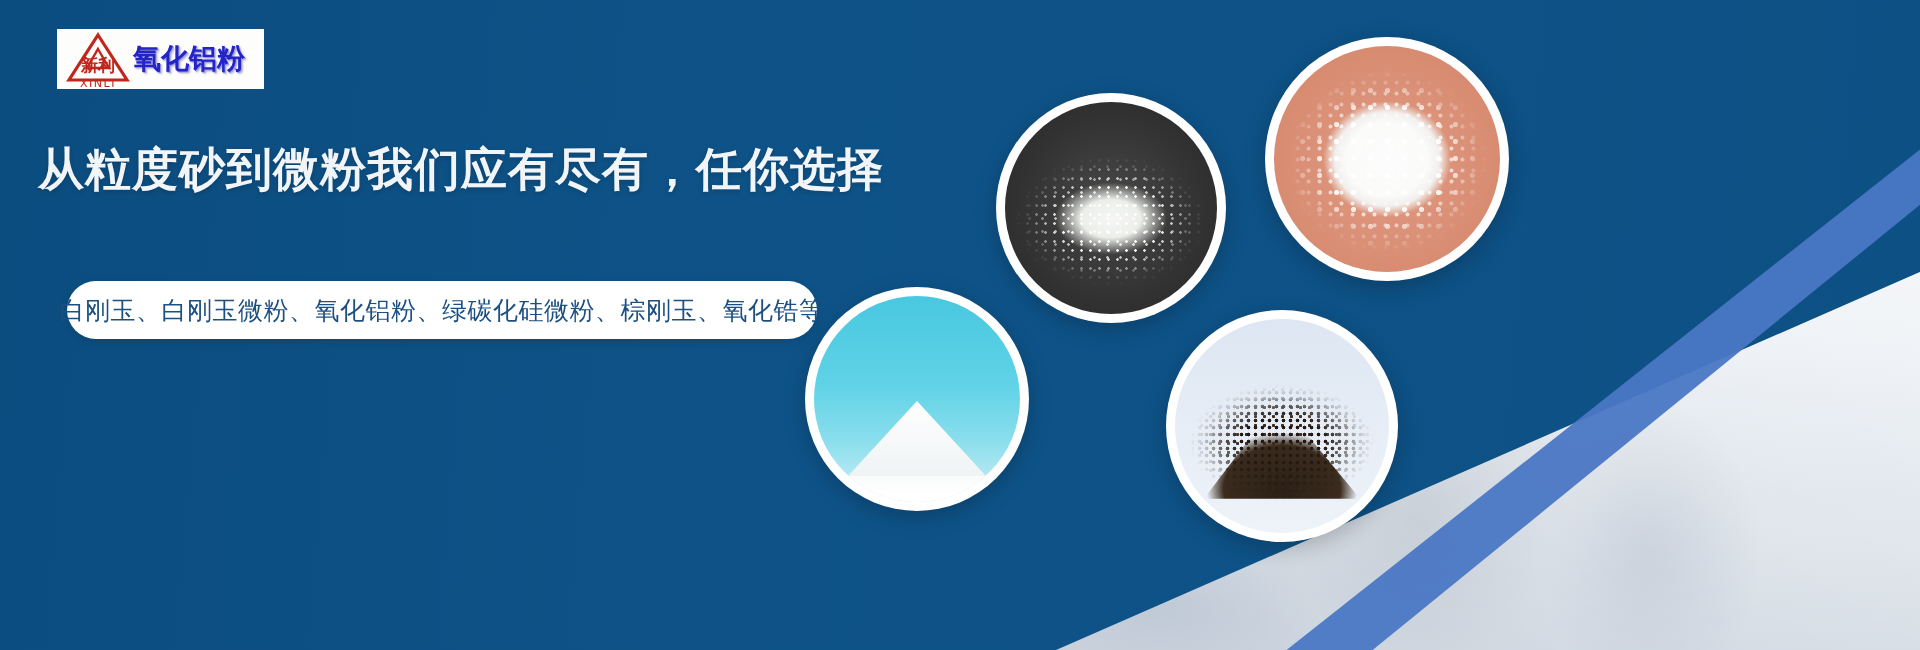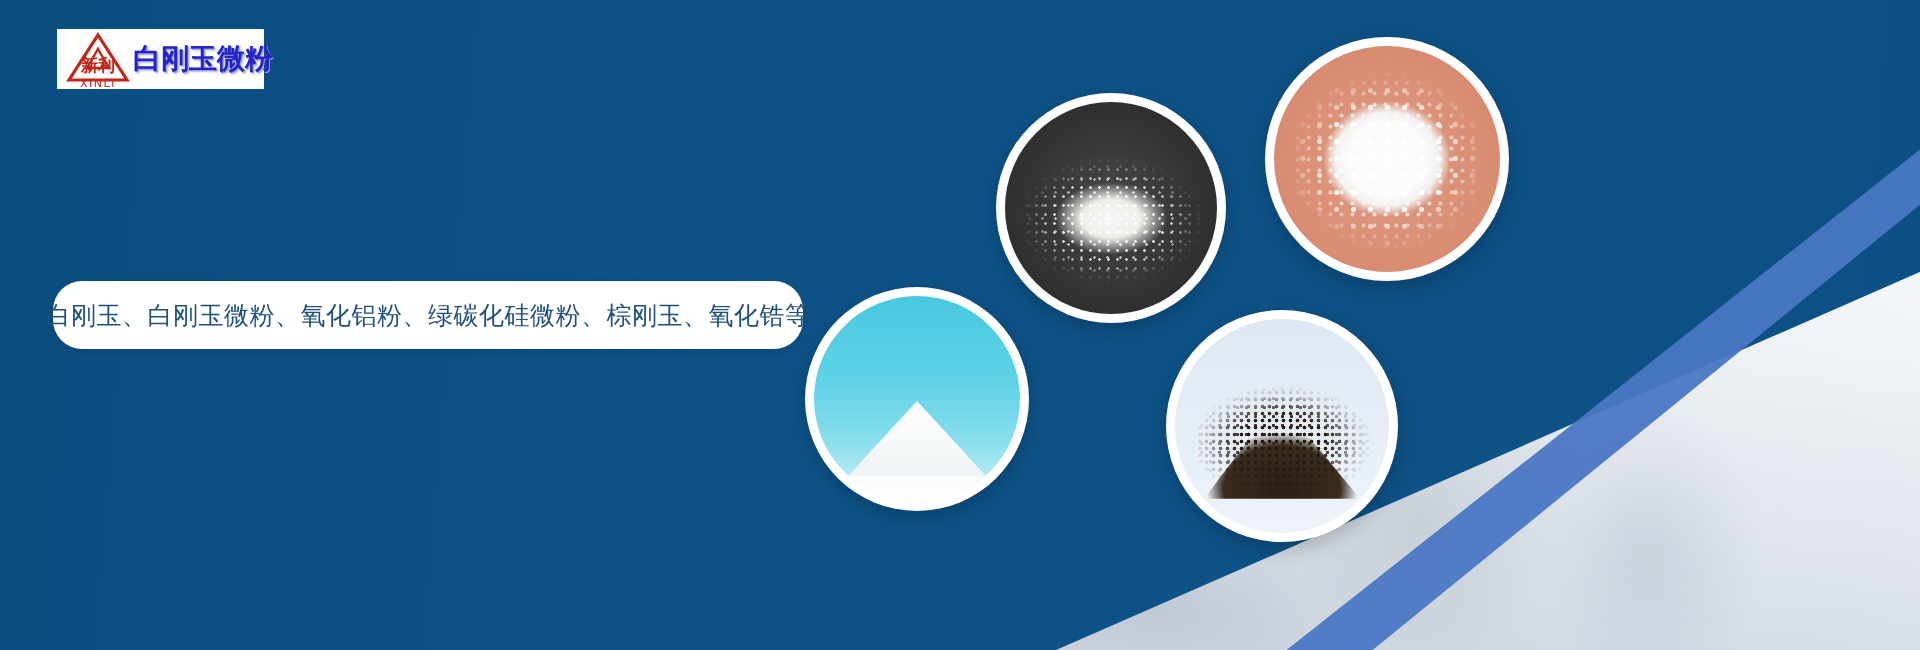--- a/index.html
+++ b/index.html
@@ -104,24 +104,24 @@
     font-weight: bold;
     color: #f2f5f8;
     letter-spacing: 1px;
     white-space: nowrap;
     text-shadow: 0 2px 5px rgba(0,0,0,0.18);
   }
 
   
   .pill {
     position: absolute;
-    left: 53px;
+    left: 67px;
     top: 281px;
     width: 750px;
-    height: 68px;
+    height: 58px;
     border-radius: 29px;
     background: #ffffff;
     display: flex;
     align-items: center;
     justify-content: center;
     box-shadow: 0 3px 10px rgba(0,0,0,0.12);
   }
   .pill-text {
     font-family: "DejaVu Sans", "Liberation Sans", sans-serif;
     font-size: 25px;
@@ -290,22 +290,23 @@
 
   <div class="logo-box">
     <div class="logo-mark">
       <svg width="66" height="58" viewBox="0 0 66 58" xmlns="http://www.w3.org/2000/svg">
         <polygon points="33,5 62,50 4,50" fill="none" stroke="#c1261d" stroke-width="3.2"></polygon>
         <polygon points="33,19 44,38 22,38" fill="none" stroke="#c1261d" stroke-width="2.4"></polygon>
         <text x="33" y="41" font-family="DejaVu Sans, sans-serif" font-size="17" font-weight="bold" fill="#c1261d" text-anchor="middle">新利</text>
         <text x="33" y="57" font-family="DejaVu Sans, sans-serif" font-size="11" letter-spacing="1.5" fill="#c1261d" text-anchor="middle">XINLI</text>
       </svg>
     </div>
-    <div class="logo-zh">白刚玉微粉</div>
-  </div>
-
+    <div class="logo-zh">氧化铝粉</div>
+  </div>
+
+  <div class="headline">从粒度砂到微粉我们应有尽有，任你选择</div>
 
   <div class="pill">
     <span class="pill-text">白刚玉、白刚玉微粉、氧化铝粉、绿碳化硅微粉、棕刚玉、氧化锆等</span>
   </div>
 
 
 </div>
 
 </body></html>

